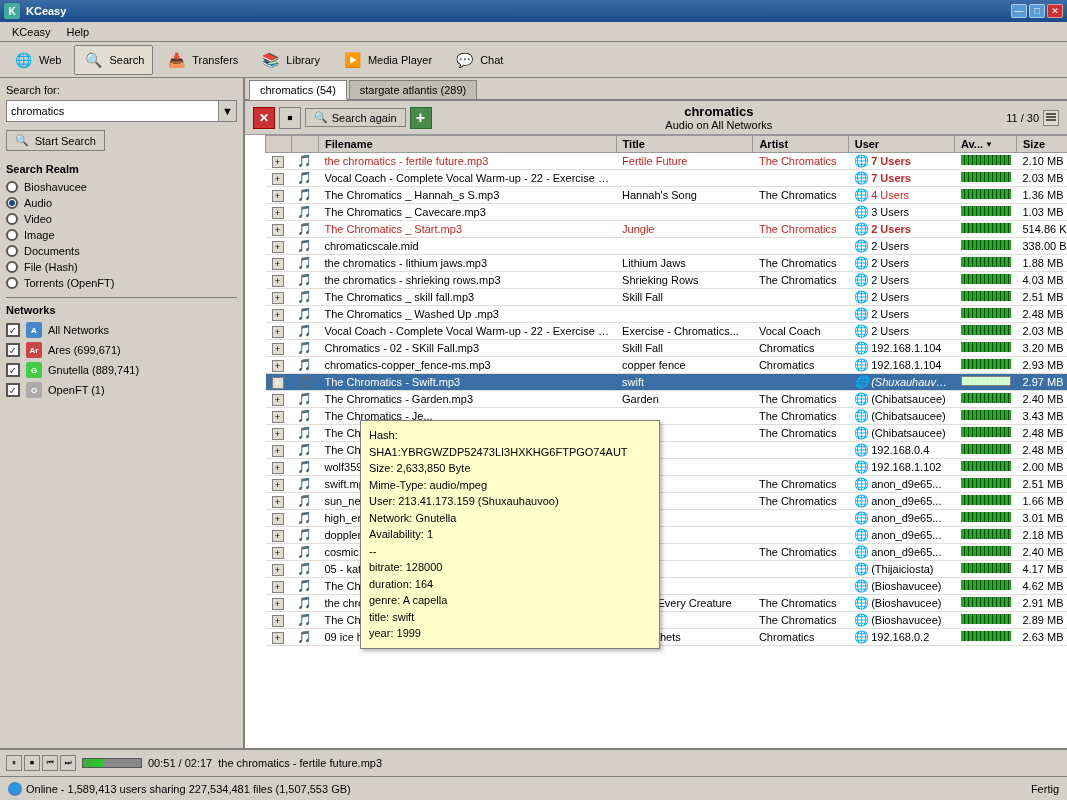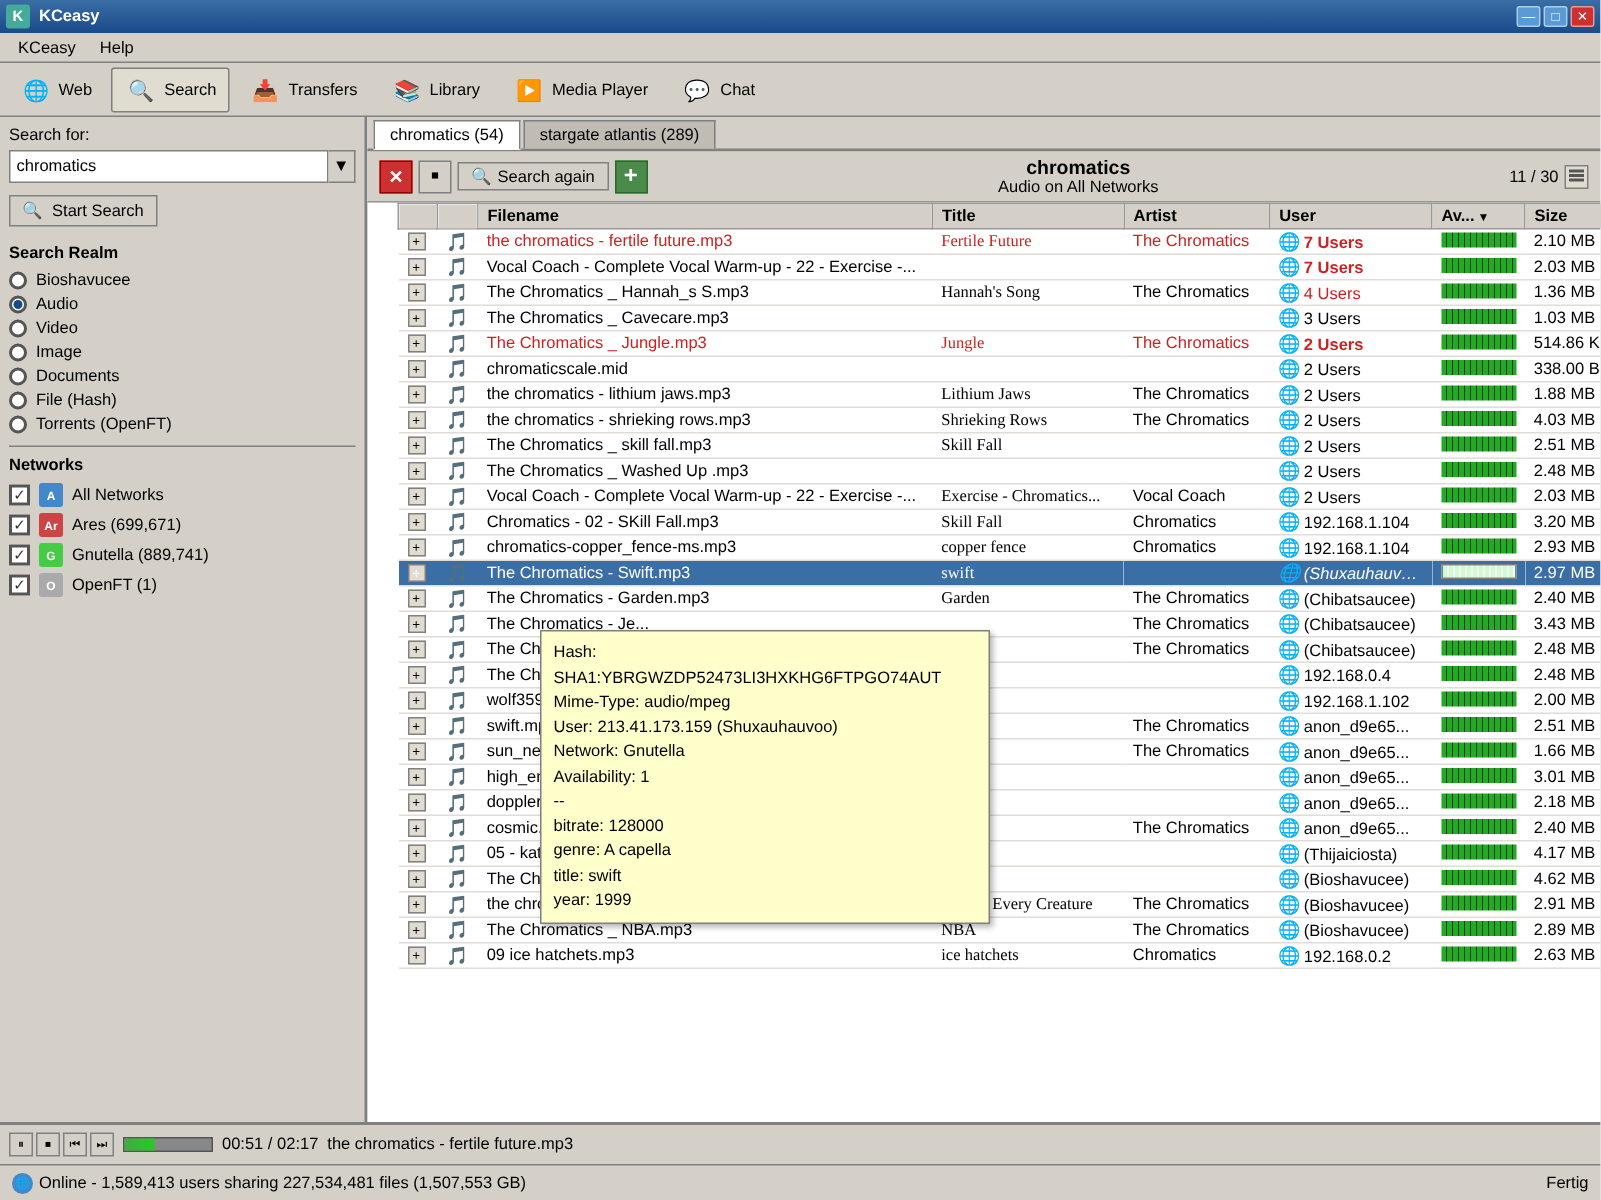--- a/index.html
+++ b/index.html
@@ -219,21 +219,21 @@
       display: flex;
       align-items: center;
       padding: 0 8px;
       font-size: 11px;
     }
     .globe-icon { width: 14px; height: 14px; border-radius: 50%; background: #4488cc; display: inline-flex; align-items: center; justify-content: center; color: white; font-size: 8px; margin-right: 4px; }
 
     td:nth-child(1) { width: 20px; }
     td:nth-child(2) { width: 20px; }
     td:nth-child(3) { max-width: 280px; }
-    td:nth-child(4) { max-width: 130px; font-family: Liberation Serif, serif; }
+    td:nth-child(4) { max-width: 130px; }
     td:nth-child(5) { max-width: 120px; }
     td:nth-child(6) { max-width: 100px; }
     td:nth-child(7) { width: 60px; }
     td:nth-child(8) { width: 70px; }
   </style>
 </head>
 <body>
 
 <div id="titlebar">
   <div id="titlebar-left">
@@ -440,21 +440,21 @@
     <td style=""></td>
     <td style="">
       <span style="font-size:12px;margin-right:2px;">🌐</span>3 Users
     </td>
     <td><div class="green-bar"></div></td>
     <td>1.03 MB</td>
   </tr>
             <tr>
     <td><div class="expand-btn">+</div></td>
     <td><span style="font-size:12px;">🎵</span></td>
-    <td style="color:#cc2222;" title="The Chromatics _ Jungle.mp3">The Chromatics _ Jungle.mp3</td>
+    <td style="color:#cc2222;" title="The Chromatics _ Jungle.mp3">The Chromatics _ Start.mp3</td>
     <td style="color:#cc2222;">Jungle</td>
     <td style="color:#cc2222;">The Chromatics</td>
     <td style="color:#cc2222; font-weight:bold;">
       <span style="font-size:12px;margin-right:2px;">🌐</span>2 Users
     </td>
     <td><div class="green-bar"></div></td>
     <td>514.86 KB</td>
   </tr>
             <tr>
     <td><div class="expand-btn">+</div></td>
@@ -743,26 +743,28 @@
     </td>
     <td><div class="green-bar"></div></td>
     <td>2.63 MB</td>
   </tr>
           </tbody>
       </table>
     </div>
 
     <div id="tooltip">
       <div>Hash: SHA1:YBRGWZDP52473LI3HXKHG6FTPGO74AUT</div>
+      <div>Size: 2,633,850 Byte</div>
       <div>Mime-Type: audio/mpeg</div>
       <div>User: 213.41.173.159 (Shuxauhauvoo)</div>
       <div>Network: Gnutella</div>
       <div>Availability: 1</div>
       <div>--</div>
       <div>bitrate: 128000</div>
+      <div>duration: 164</div>
       <div>genre: A capella</div>
       <div>title: swift</div>
       <div>year: 1999</div>
     </div>
 
   </div>
 </div>
 
 <div id="statusbar">
   <div class="player-controls">

